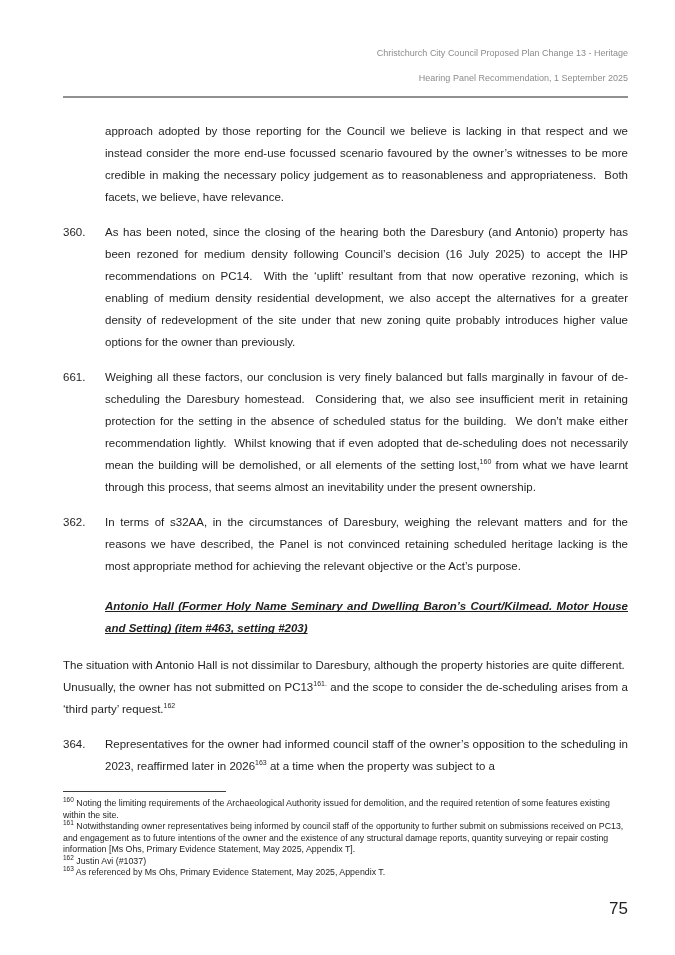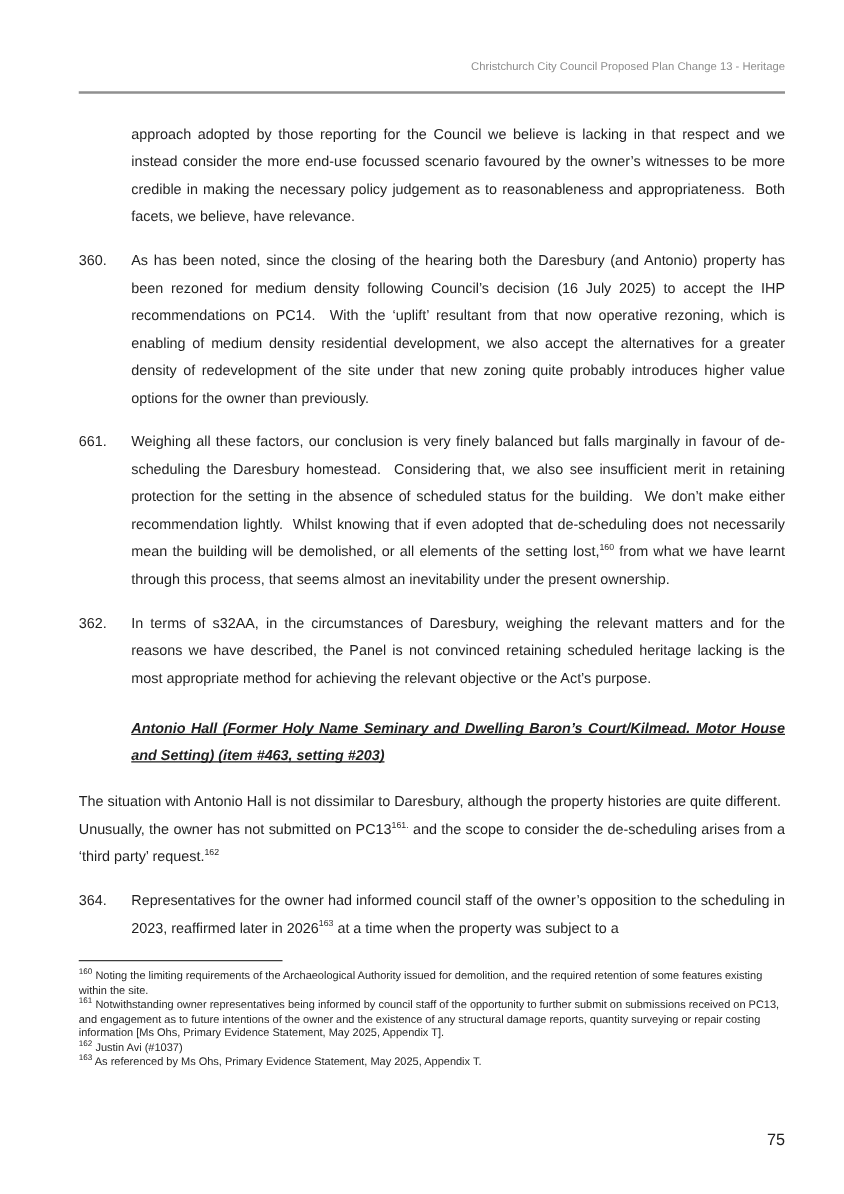--- a/index.html
+++ b/index.html
@@ -16,21 +16,21 @@
   }
   .doc-header {
     padding-top: 48px;
     padding-bottom: 12px;
     text-align: right;
     font-size: 9px;
     line-height: 11px;
     color: #8c8c8c;
     border-bottom: 2px solid #909090;
   }
-  .doc-header .hline1 { margin-bottom: 2px; }
+  .doc-header .hline1 { margin-bottom: 14px; }
   .content { margin-top: 22px; font-size: 11.5px; line-height: 22px; }
   .para { display: flex; margin: 0 0 13px 0; justify-content: flex-end; }
   .para-num { width: 42px; flex: 0 0 42px; }
   .para-body { flex: 1; text-align: justify; }
   .section-heading {
     margin: 18px 0 15px 42px;
     font-style: italic;
     text-decoration: underline;
     text-decoration-skip-ink: none;
     text-align: justify;
@@ -49,31 +49,32 @@
     border: none;
     border-top: 1px solid #3c3c3c;
     margin: 0 0 6px 0;
   }
   .footnote { margin: 0; }
   .footnote sup { font-size: 6.5px; line-height: 0; vertical-align: super; }
   .page-number {
     position: absolute;
     right: 47px;
     bottom: 36px;
-    font-size: 13px;
+    font-size: 17px;
     color: #1f1f1f;
   }
 </style>
 </head>
 <body>
 
 <div class="page">
 
   <div class="doc-header">
     <div class="hline1">Christchurch City Council Proposed Plan Change 13 - Heritage</div>
+    <div class="hline2">Hearing Panel Recommendation, 1 September 2025</div>
   </div>
 
   <div class="content">
 
     <div class="para">
       <div class="para-num"></div>
       <div class="para-body">approach adopted by those reporting for the Council we believe is lacking in that respect and we instead consider the more end-use focussed scenario favoured by the owner’s witnesses to be more credible in making the necessary policy judgement as to reasonableness and appropriateness.&nbsp; Both facets, we believe, have relevance.</div>
     </div>
 
     <div class="para">

